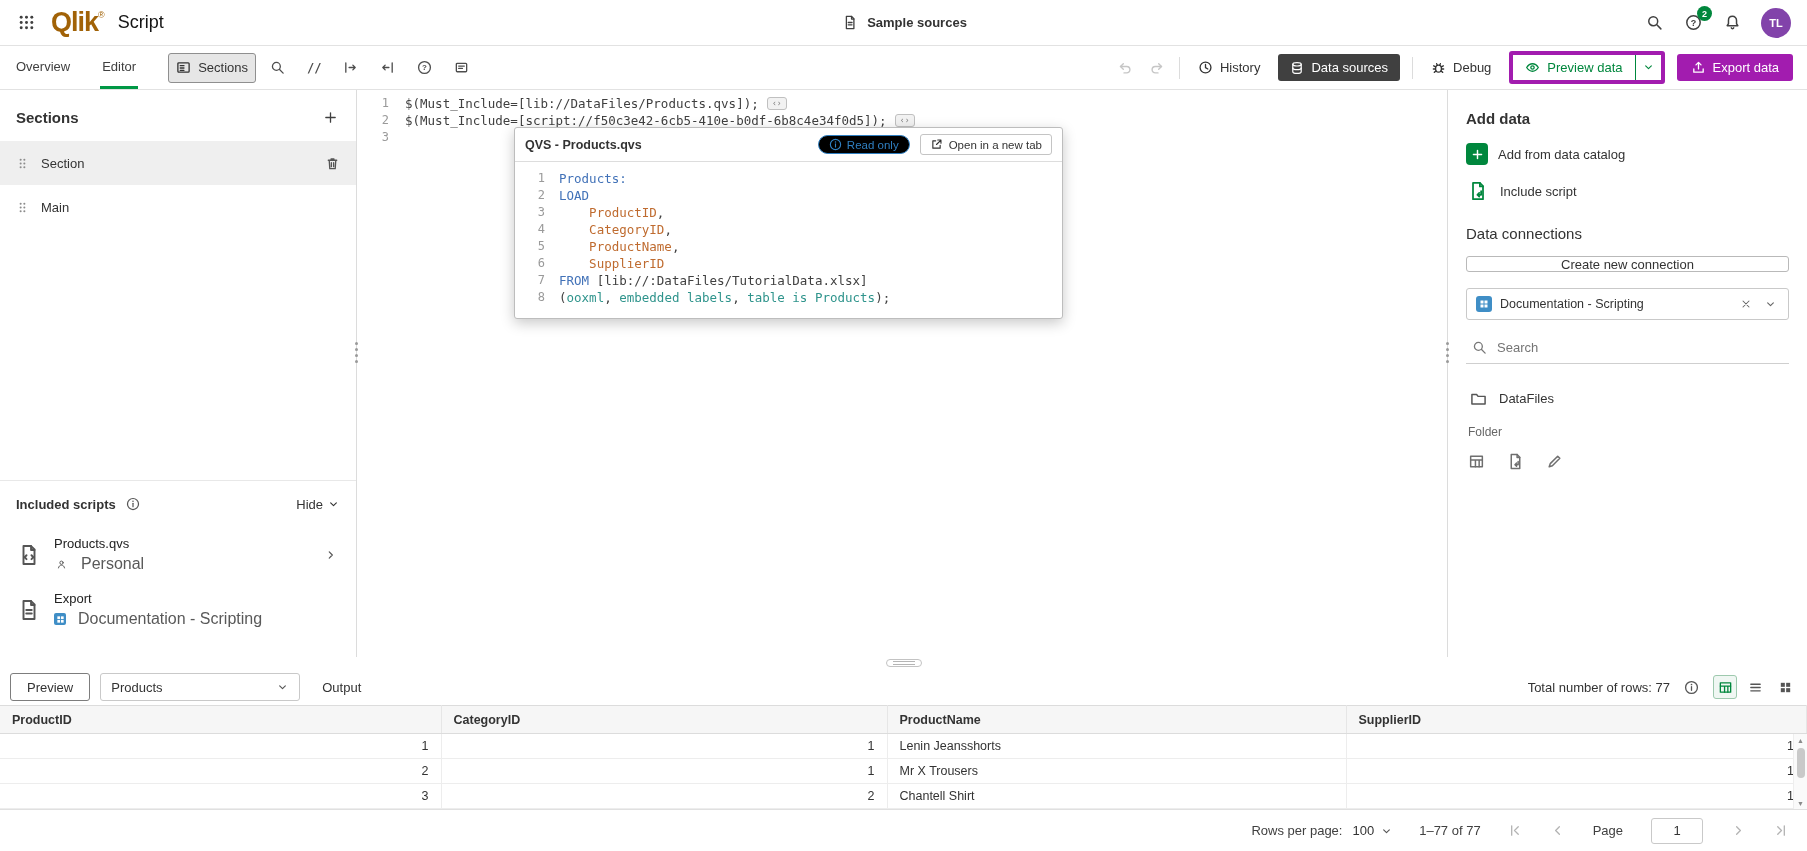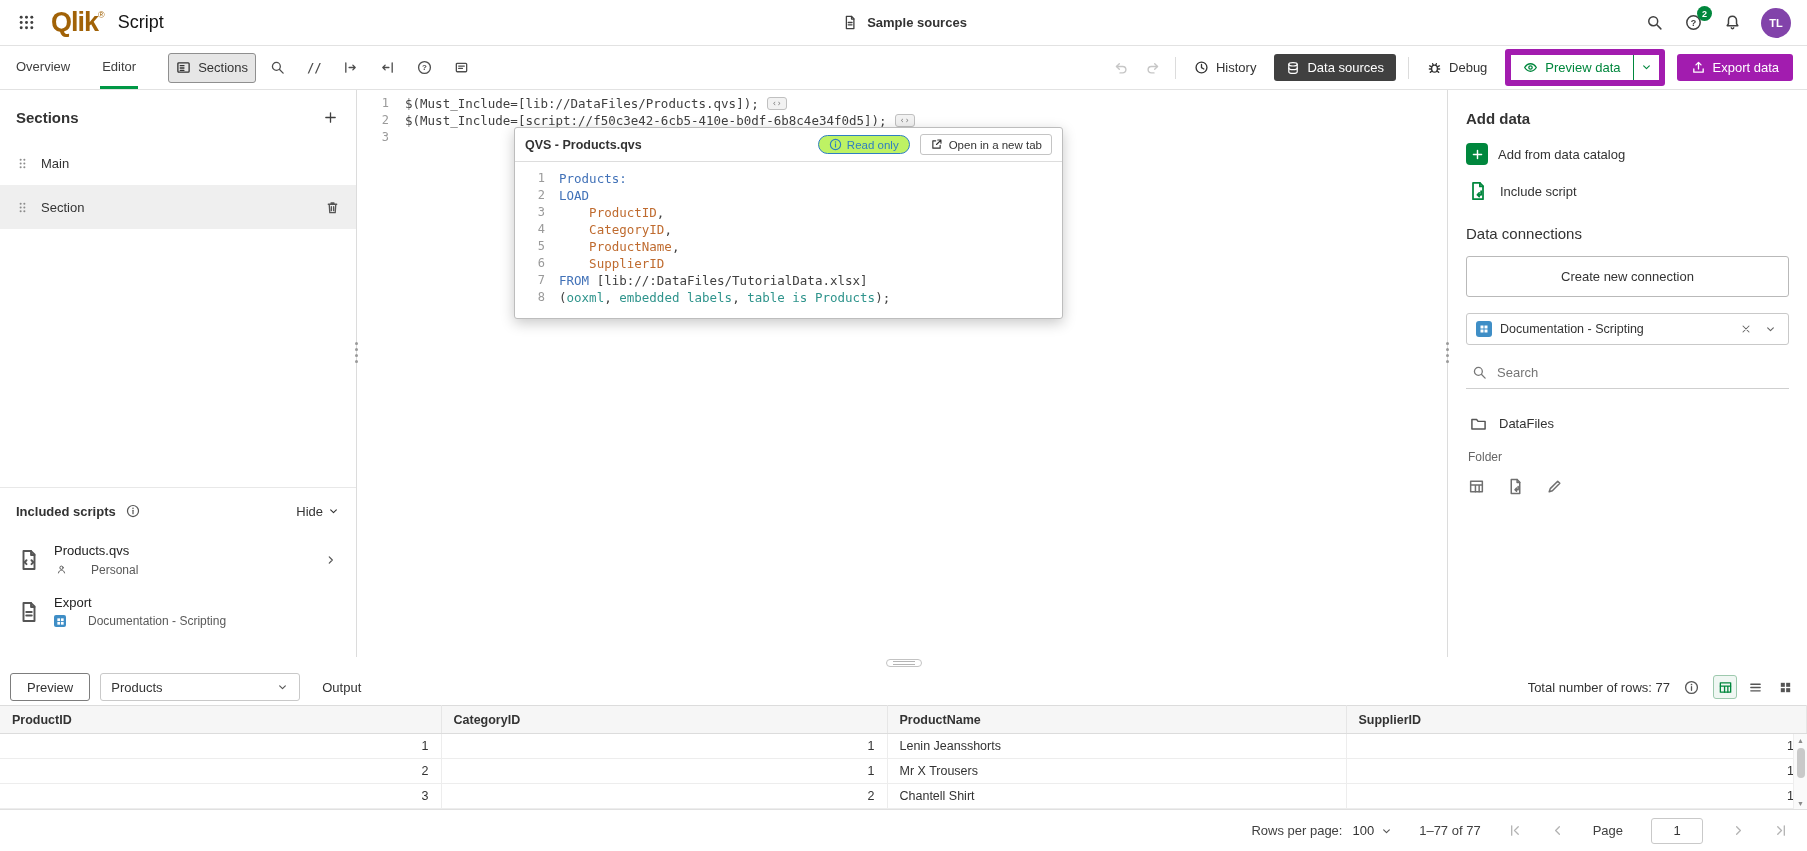--- a/index.html
+++ b/index.html
@@ -24,39 +24,39 @@
   .tab{display:flex;align-items:center;font-size:13px;color:#404040;border-bottom:3px solid transparent;padding:0 2px;cursor:pointer;background:none;border-top:none;border-left:none;border-right:none}
   .tab.active{border-bottom-color:#009845}
   .tool-group{display:flex;align-items:center;gap:6px;margin-left:30px}
   .tbtn{height:30px;min-width:30px;display:flex;align-items:center;justify-content:center;gap:7px;border:1px solid transparent;border-radius:3px;background:none;cursor:pointer;color:#4d4d4d;padding:0 7px;font-size:13px}
   .tbtn.toggled{background:#e6e6e6;border-color:#8f8f8f;color:#333}
   .comment-glyph{font-family:"DejaVu Sans Mono",monospace;font-weight:700;font-size:12px}
   .toolbar-right{margin-left:auto;display:flex;align-items:center;gap:12px}
   .vdiv{width:1px;height:22px;background:#dcdcdc}
   .txtbtn{display:flex;align-items:center;gap:7px;background:none;border:none;font-size:13px;color:#333;cursor:pointer;padding:4px 6px}
   .darkbtn{display:flex;align-items:center;gap:7px;background:#404040;color:#fff;border:none;border-radius:3px;padding:6px 12px;font-size:13px;cursor:pointer}
-  .split-green{display:flex;align-items:stretch;border:6px solid #a21caf;border-radius:3px;overflow:hidden;background:#fff}
+  .split-green{display:flex;align-items:stretch;border:4px solid #a21caf;border-radius:3px;overflow:hidden;background:#fff}
   .split-main{display:flex;align-items:center;gap:7px;color:#00873d;padding:5px 12px;background:none;border:none;font-size:13px;cursor:pointer}
   .split-arrow{display:flex;align-items:center;padding:0 6px;border:none;border-left:1px solid #00873d;color:#00873d;background:none;cursor:pointer}
   .greenbtn{display:flex;align-items:center;gap:7px;background:#a21caf;color:#fff;border:none;border-radius:3px;padding:6px 14px;font-size:13px;cursor:pointer}
   .dis{color:#c6c6c6}
   
   .main{display:flex;height:567px}
   .sidebar{width:357px;border-right:1px solid #dcdcdc;display:flex;flex-direction:column;position:relative;background:#fff}
   .sb-head{display:flex;align-items:center;justify-content:space-between;padding:18px 16px 14px;font-size:15px;font-weight:700}
   .sb-item{display:flex;align-items:center;gap:10px;height:44px;padding:0 14px;cursor:pointer;color:#333}
   .sb-item.selected{background:#efefef}
   .sb-item .trash{margin-left:auto;color:#555}
   .included{margin-top:auto;border-top:1px solid #e8e8e8;padding-bottom:20px}
   .inc-head{display:flex;align-items:center;gap:8px;padding:14px 16px;font-size:13px;font-weight:700}
   .inc-hide{margin-left:auto;font-weight:400;display:flex;align-items:center;gap:4px;cursor:pointer;background:none;border:none;font-size:13px;color:#333}
   .inc-item{display:flex;align-items:center;gap:12px;padding:9px 16px;cursor:pointer}
   .inc-meta{display:flex;flex-direction:column;gap:4px}
   .inc-name{font-size:13px;color:#222}
-  .inc-badge{display:flex;align-items:center;gap:22px;font-size:12px;color:#595959}
+  .inc-badge{display:flex;align-items:center;gap:12px;font-size:16px;color:#595959}
   .inc-chev{margin-left:auto;color:#555}
   .mini-conn{width:12px;height:12px;border-radius:2px;background:#3f8ec6;display:inline-flex;align-items:center;justify-content:center;flex:none}
   .grip-v{position:absolute;right:-3px;top:252px;width:5px;display:flex;flex-direction:column;gap:3px;align-items:center;z-index:3}
   .grip-v i{width:3px;height:3px;border-radius:50%;background:#9a9a9a}
   .grip-l{position:absolute;left:-3px;top:252px;width:5px;display:flex;flex-direction:column;gap:3px;align-items:center;z-index:3}
   .grip-l i{width:3px;height:3px;border-radius:50%;background:#9a9a9a}
   
   .editor{flex:1;position:relative;background:#fff;overflow:hidden}
   .code-area{padding-top:5px;font-family:"DejaVu Sans Mono",monospace;font-size:12.5px;line-height:17px;color:#404040}
   .code-line{display:flex;align-items:center;white-space:pre}
@@ -64,31 +64,31 @@
   .popup .ln{width:44px;padding-right:14px}
   .ct{white-space:pre}
   .tok-plain{color:#404040}
   .tok-kw{color:#4272b8}
   .tok-field{color:#bf6b2f}
   .tok-spec{color:#2f948c}
   .inline-pill{display:inline-flex;align-items:center;justify-content:center;margin-left:8px;width:20px;height:13px;border:1px solid #c0c0c0;border-radius:3px;background:#f2f2f2;color:#777;font-size:8px;cursor:pointer;letter-spacing:0}
   .popup{position:absolute;left:157px;top:37px;width:549px;border:1px solid #bdbdbd;border-radius:3px;background:#fff;box-shadow:0 4px 14px rgba(0,0,0,.22);z-index:5}
   .popup-head{display:flex;align-items:center;gap:10px;padding:6px 10px;border-bottom:1px solid #ddd}
   .popup-title{font-size:12.5px;font-weight:700;margin-right:auto}
-  .ro-pill{display:flex;align-items:center;gap:5px;border:1px solid #2f7fc1;color:#2f7fc1;border-radius:12px;padding:2px 10px;font-size:11.5px;background:#bef264;cursor:default}
+  .ro-pill{display:flex;align-items:center;gap:5px;border:1px solid #2f7fc1;color:#2f7fc1;border-radius:12px;padding:2px 10px;font-size:11.5px;background:#000000;cursor:default}
   .newtab-btn{display:flex;align-items:center;gap:6px;border:1px solid #c4c4c4;border-radius:3px;background:#fff;padding:3px 9px;font-size:11.5px;color:#333;cursor:pointer}
   .popup-body{padding:8px 0 12px;font-family:"DejaVu Sans Mono",monospace;font-size:12.5px;line-height:17px}
   
   .rightpanel{width:360px;border-left:1px solid #dcdcdc;padding:20px 18px;position:relative;background:#fff}
   .rp-title{font-size:15px;font-weight:700;margin-bottom:16px}
   .rp-row{display:flex;align-items:center;gap:10px;margin-bottom:14px;cursor:pointer;font-size:13px;background:none;border:none;color:#333;padding:0}
   .green-sq{width:22px;height:22px;border-radius:4px;background:#00873d;color:#fff;display:flex;align-items:center;justify-content:center;flex:none}
   .teal-ic{color:#00873d}
   .rp-section-title{font-size:15px;font-weight:400;margin:22px 0 14px}
-  .create-btn{width:100%;height:41px;border:1px solid #b9b9b9;background:#fff;border-radius:3px;font-size:13px;color:#333;cursor:pointer;margin-bottom:16px}
+  .create-btn{width:100%;height:16px;border:1px solid #b9b9b9;background:#fff;border-radius:3px;font-size:13px;color:#333;cursor:pointer;margin-bottom:16px}
   .conn-select{display:flex;align-items:center;gap:8px;border:1px solid #c9c9c9;border-radius:3px;height:32px;padding:0 9px;margin-bottom:12px;cursor:pointer}
   .conn-ico{width:16px;height:16px;border-radius:3px;background:#3f8ec6;display:flex;align-items:center;justify-content:center;flex:none}
   .conn-name{flex:1;font-size:12.5px;color:#333;white-space:nowrap;overflow:hidden;text-overflow:ellipsis}
   .conn-x,.conn-chev{color:#666;background:none;border:none;cursor:pointer;display:flex;align-items:center;padding:0 2px}
   .search-box{display:flex;align-items:center;gap:8px;height:32px;border-bottom:1px solid #cfcfcf;padding:0 4px;margin-bottom:18px;color:#777}
   .search-box input{border:none;outline:none;font-size:13px;color:#333;flex:1;font-family:inherit;background:none}
   .tree-row{display:flex;align-items:center;gap:10px;padding:6px 2px;font-size:13px;cursor:pointer;color:#333}
   .folder-sub{font-size:12px;color:#666;margin:10px 0 12px 2px}
   .mini-icons{display:flex;gap:18px;margin-top:2px;color:#6f6f6f}
   .mini-icons .iconbtn{color:#6f6f6f}
@@ -435,40 +435,40 @@
 
     <aside class="sidebar">
       <div class="sb-head">
         <span>Sections</span>
         <button class="iconbtn">
             <svg class="i" width="15" height="15">
               <use href="#ic-plus"></use>
             </svg>
           </button>
       </div>
+      <div class="sb-item selected">
+        <span class="iconbtn" style="color:#8c8c8c">
+            <svg class="i" width="13" height="13">
+              <use href="#ic-grip"></use>
+            </svg>
+          </span>
+        <span>Section</span>
+        <button class="iconbtn trash">
+            <svg class="i" width="15" height="15">
+              <use href="#ic-trash"></use>
+            </svg>
+          </button>
+      </div>
       <div class="sb-item">
         <span class="iconbtn" style="color:#8c8c8c">
             <svg class="i" width="13" height="13">
               <use href="#ic-grip"></use>
             </svg>
           </span>
         <span>Main</span>
-      </div>
-      <div class="sb-item selected">
-        <span class="iconbtn" style="color:#8c8c8c">
-            <svg class="i" width="13" height="13">
-              <use href="#ic-grip"></use>
-            </svg>
-          </span>
-        <span>Section</span>
-        <button class="iconbtn trash">
-            <svg class="i" width="15" height="15">
-              <use href="#ic-trash"></use>
-            </svg>
-          </button>
       </div>
 
       <div class="included">
         <div class="inc-head">
           <span>Included scripts</span>
           <span class="iconbtn" style="color:#555">
               <svg class="i" width="14" height="14">
                 <use href="#ic-info"></use>
               </svg>
             </span>

